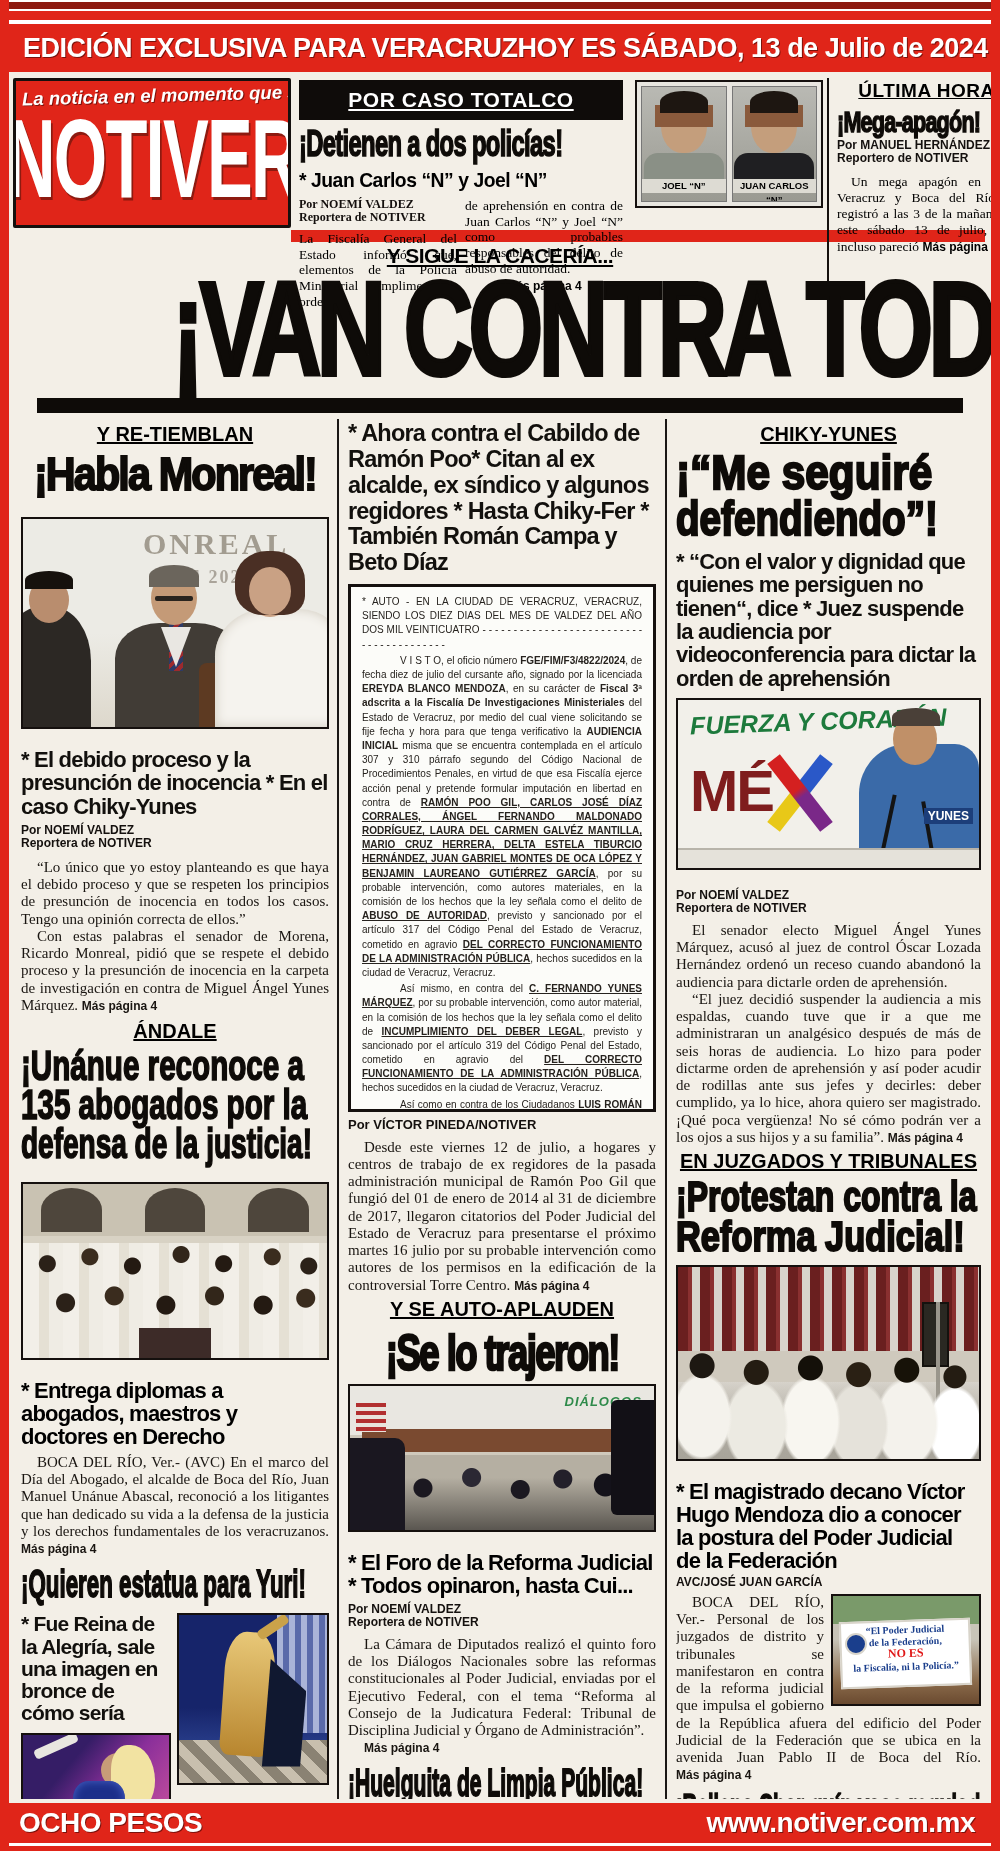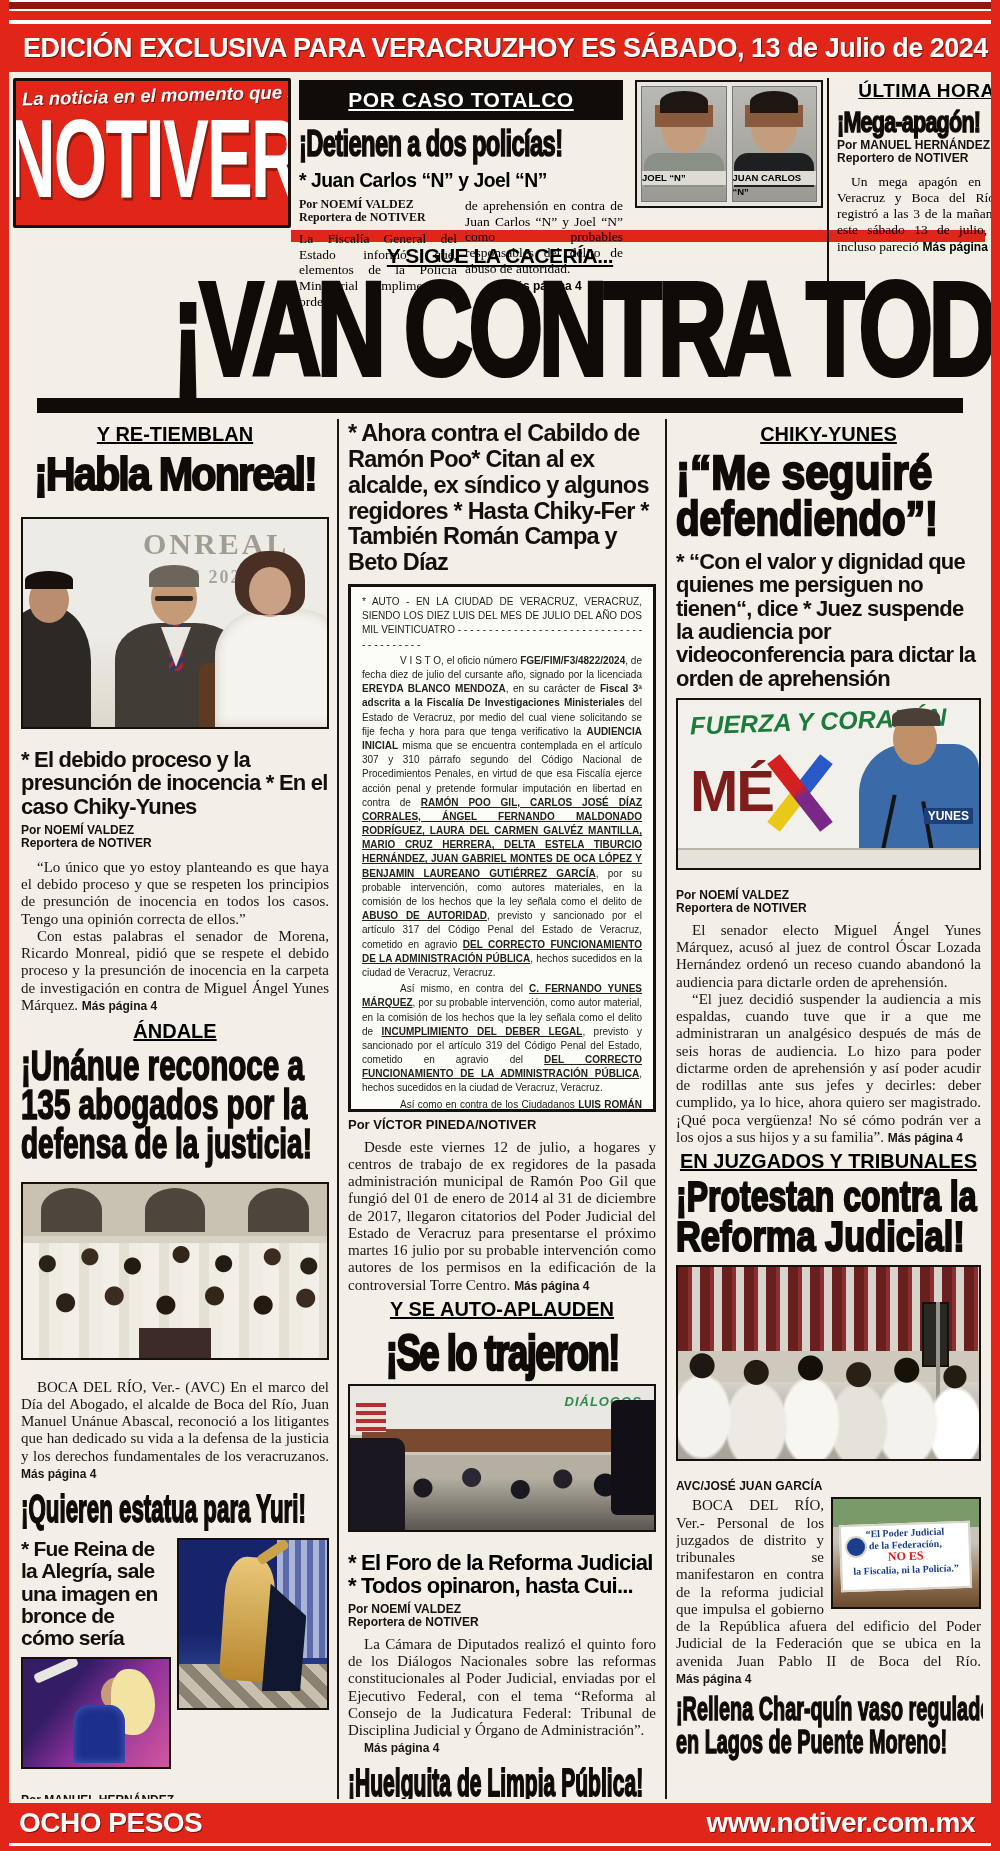--- a/index.html
+++ b/index.html
@@ -54,22 +54,22 @@
   .mug { flex:1; position:relative; background:linear-gradient(#b9b9b3,#9a9a92);
      border:1px solid #777; overflow:hidden; }
   .mug .head { position:absolute; left:50%; top:8px; transform:translateX(-50%);
      width:46px; height:58px; border-radius:46%; background:#c49e7c; }
   .mug .hair { position:absolute; left:50%; top:4px; transform:translateX(-50%);
      width:48px; height:22px; border-radius:50% 50% 0 0; background:#1d1611; }
   .mug .censor { position:absolute; left:50%; top:18px; transform:translateX(-50%);
      width:58px; height:22px; background:#8a5a3c; }
   .mug .shirt { position:absolute; left:50%; bottom:14px; transform:translateX(-50%);
      width:80px; height:34px; border-radius:14px 14px 0 0; }
-  .mug .lbl { position:absolute; left:0; right:0; bottom:16px; height:14px;
-     background:#dddbd3; font-weight:bold; font-size:9.5px; text-align:left;
+  .mug .lbl { position:absolute; left:0; right:0; bottom:8px; height:14px;
+     background:#dddbd3; font-weight:bold; font-size:9.5px; text-align:center;
      line-height:14px; }
   .ultima { border-left:2px solid #15100e; }
   .ultima-kick { font-weight:bold; font-size:19px; text-align:center;
      text-decoration:underline; letter-spacing:.5px; }
   .mega-hl { font-size:27px; line-height:1; margin-top:6px;
      -webkit-text-stroke:1.4px #0e0b08; transform:scale(.8,1.1); }
   .ultima-body { font-family:"Liberation Serif", serif; font-size:13.5px;
      line-height:1.2; text-align:justify; margin-top:8px; }
   .redband { height:12px; background:#e02519; margin:2px 6px 0 282px; }
   
@@ -255,20 +255,21 @@
           radial-gradient(circle 10px at 14% 52%, #2b2118 0 9px, transparent 10px),
           radial-gradient(circle 10px at 30% 46%, #3a2c1e 0 9px, transparent 10px),
           radial-gradient(circle 10px at 47% 54%, #241a12 0 9px, transparent 10px),
           radial-gradient(circle 10px at 63% 46%, #32261a 0 9px, transparent 10px),
           radial-gradient(circle 10px at 79% 54%, #241a12 0 9px, transparent 10px),
           radial-gradient(circle 10px at 93% 48%, #3a2c1e 0 9px, transparent 10px),
           repeating-linear-gradient(90deg,#f2efe8 0 16px,#e5e0d4 16px 26px,#efece4 26px 40px)"></div>
         <div class="abs" style="left:38%;bottom:0;width:24%;height:30px;background:#3d2b28"></div>
       </div>
 
+      <div class="cap">* Entrega diplomas a abogados, maestros y doctores en Derecho</div>
       <div class="bodytx mt6">
         <p><span class="ind"></span><span>BOCA DEL RÍO, Ver.- (AVC) En el marco del Día del Abogado, el alcalde de Boca del Río, Juan Manuel Unánue Abascal, reconoció a los litigantes que han dedicado su vida a la defensa de la justicia y los derechos fundamentales de los veracruzanos.</span> <span class="more">Más página 4</span></p>
       </div>
 
       <span class="hl-line condX mt4" style="font-size:36px;-webkit-text-stroke:1.6px #0e0b08;transform:scale(.62,1.1)">¡Quieren estatua para Yuri!</span>
 
       <div style="display:flex;gap:6px;margin-top:10px">
         <div style="width:150px;flex:none">
           <div class="sub" style="font-size:21px">* Fue Reina de la Alegría, sale una imagen en bronce de cómo sería</div>
           <div class="photo" style="height:112px;margin-top:8px">
@@ -292,21 +293,21 @@
       <div class="byl mt6">
         <span>Por MANUEL HERNÁNDEZ</span><br><span>Reportero de NOTIVER</span>
       </div>
 
     </div>
 
     <div class="col col-m">
       <div class="sub" style="font-size:23.5px;line-height:1.1">* Ahora contra el Cabildo de Ramón Poo* Citan al ex alcalde, ex síndico y algunos regidores * Hasta  Chiky-Fer * También Román  Campa y Beto Díaz</div>
 
       <div class="docbox mt8">
-        <p class="ctr"><span>*     AUTO - EN LA CIUDAD DE VERACRUZ, VERACRUZ, SIENDO LOS DIEZ LUIS DEL MES DE JULIO DEL AÑO DOS MIL VEINTICUATRO - - - - - - - - - - - - - - - - - - - - - - - - - - - - - - - - - - - - - - - -</span></p>
+        <p class="ctr"><span>*     AUTO - EN LA CIUDAD DE VERACRUZ, VERACRUZ, SIENDO LOS DIEZ DIAS DEL MES DE VALDEZ DEL AÑO DOS MIL VEINTICUATRO - - - - - - - - - - - - - - - - - - - - - - - - - - - - - - - - - - - - - - - -</span></p>
         <p class="ind"><span>V I S T O, el oficio número </span><span style="font-weight: bold;">FGE/FIM/F3/4822/2024</span><span>, de fecha diez de julio del cursante año, signado por la licenciada </span><span style="font-weight: bold;">EREYDA BLANCO MENDOZA</span><span>, en su carácter de </span><span style="font-weight: bold;">Fiscal 3ª adscrita a la Fiscalía De Investigaciones Ministeriales</span><span> del Estado de Veracruz, por medio del cual viene solicitando se fije fecha y hora para que tenga verificativo la </span><span style="font-weight: bold;">AUDIENCIA INICIAL</span><span> misma que se encuentra contemplada en el artículo 307 y 310 párrafo segundo del Código Nacional de Procedimientos Penales, en virtud de que esa Fiscalía ejerce acción penal y pretende formular imputación en libertad en contra de </span><span style="font-weight: bold; text-decoration: underline;">RAMÓN POO GIL, CARLOS JOSÉ DÍAZ CORRALES, ÁNGEL FERNANDO MALDONADO RODRÍGUEZ, LAURA DEL CARMEN GALVÉZ MANTILLA, MARIO CRUZ HERRERA, DELTA ESTELA TIBURCIO HERNÁNDEZ, JUAN GABRIEL MONTES DE OCA LÓPEZ Y BENJAMIN LAUREANO GUTIÉRREZ GARCÍA</span><span>, por su probable intervención, como autores materiales, en la comisión de los hechos que la ley señala como el delito de </span><span style="font-weight: bold; text-decoration: underline;">ABUSO DE AUTORIDAD</span><span>, previsto y sancionado por el artículo 317 del Código Penal del Estado de Veracruz, cometido en agravio </span><span style="font-weight: bold; text-decoration: underline;">DEL CORRECTO FUNCIONAMIENTO DE LA ADMINISTRACIÓN PÚBLICA</span><span>, hechos sucedidos en la ciudad de Veracruz, Veracruz.</span></p>
         <p class="ind"><span>Así mismo, en contra del </span><span style="font-weight: bold; text-decoration: underline;">C. FERNANDO YUNES MÁRQUEZ</span><span>, por su probable intervención, como autor material, en la comisión de los hechos que la ley señala como el delito de </span><span style="font-weight: bold; text-decoration: underline;">INCUMPLIMIENTO DEL DEBER LEGAL</span><span>, previsto y sancionado por el artículo 319 del Código Penal del Estado, cometido en agravio del </span><span style="font-weight: bold; text-decoration: underline;">DEL CORRECTO FUNCIONAMIENTO DE LA ADMINISTRACIÓN PÚBLICA</span><span>, hechos sucedidos en la ciudad de Veracruz, Veracruz.</span></p>
         <p class="ind"><span>Así como en contra de los Ciudadanos </span><span style="font-weight: bold; text-decoration: underline;">LUIS ROMÁN CAMPA PÉREZ Y JOSÉ HUMBERTO DÍAZ ORTIZ</span></p>
       </div>
 
       <div class="byl mt6" style="font-size:13px">Por VÍCTOR PINEDA/NOTIVER</div>
       <div class="bodytx mt6">
         <p><span class="ind"></span><span>Desde este viernes 12 de julio, a hogares y centros de trabajo de ex regidores de la pasada administración municipal de Ramón Poo Gil que fungió del 01 de enero de 2014 al 31 de diciembre de 2017, llegaron citatorios del Poder Judicial del Estado de Veracruz para presentarse el próximo martes 16 julio por su probable intervención como autores de los permisos en la edificación de la controversial Torre Centro.</span> <span class="more">Más página 4</span></p>
       </div>
 
@@ -414,20 +415,21 @@
            radial-gradient(ellipse 30px 46px at 44% 66%, #f8f6f0 0 90%, transparent 100%),
            radial-gradient(circle 13px at 60% 24%, #2a2014 0 12px, transparent 13px),
            radial-gradient(ellipse 30px 44px at 60% 70%, #e5e2da 0 90%, transparent 100%),
            radial-gradient(circle 13px at 76% 20%, #171208 0 12px, transparent 13px),
            radial-gradient(ellipse 32px 46px at 76% 68%, #f4f2ec 0 90%, transparent 100%),
            radial-gradient(circle 12px at 92% 26%, #241c12 0 11px, transparent 12px),
            radial-gradient(ellipse 28px 42px at 92% 72%, #ffffff 0 90%, transparent 100%),
            linear-gradient(transparent 0 30%, #a8a49a)"></div>
       </div>
 
+      <div class="cap">* El magistrado decano Víctor Hugo Mendoza  dio a conocer la postura del Poder Judicial de la Federación</div>
       <div class="byl mt4">AVC/JOSÉ JUAN GARCÍA</div>
 
       <div class="bodytx mt4" style="overflow:hidden">
         <div class="photo" style="float:right;width:150px;height:112px;margin:0 0 4px 7px">
           <div class="abs" style="inset:0;background:linear-gradient(#7a9a6a 0 26%,#c8c4b8 26% 40%,#8a6a4a 80%,#6a4a30)"></div>
           <div class="abs" style="left:5%;top:22%;width:90%;height:62%;background:#fff;border:2px solid #d8d4ca;transform:rotate(-2deg);padding:2px;text-align:center">
             <div style="font-weight:bold;font-size:10px;color:#1a3e8c;line-height:1.15">
               <span>“El Poder Judicial</span><br>
               <span>de la Federación,</span><br>
               <span style="color:#e01818;font-size:12px">NO ES</span><br>

